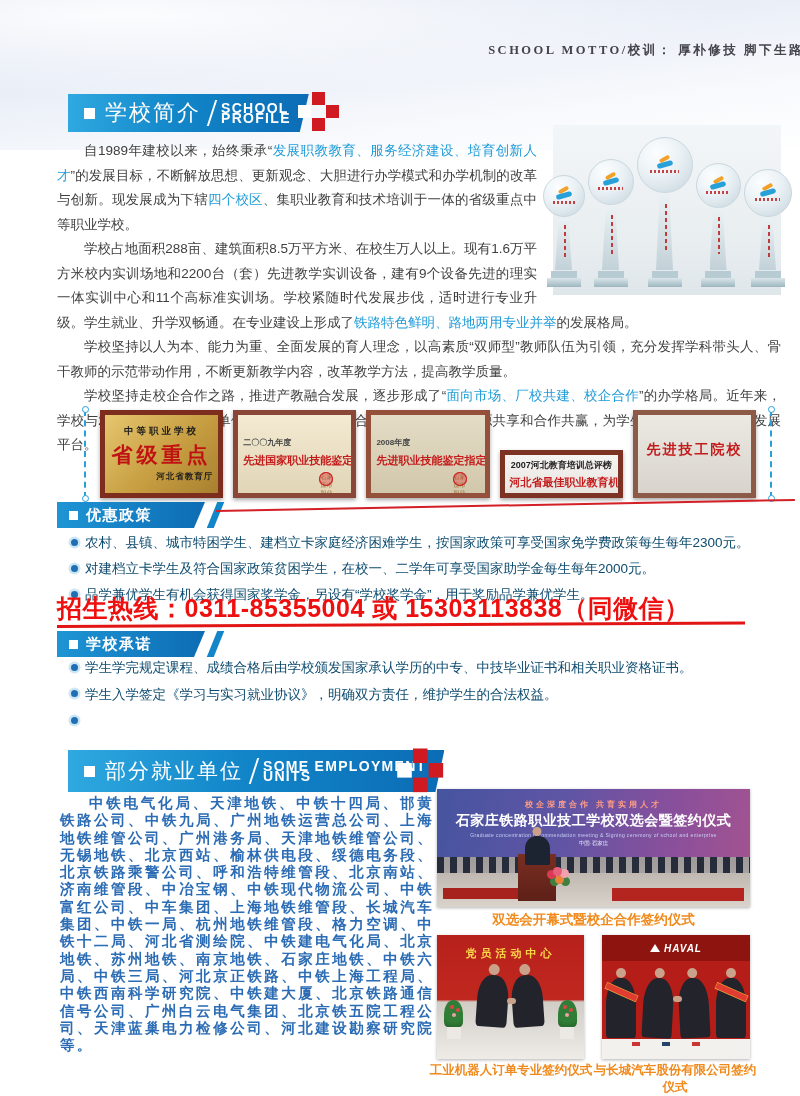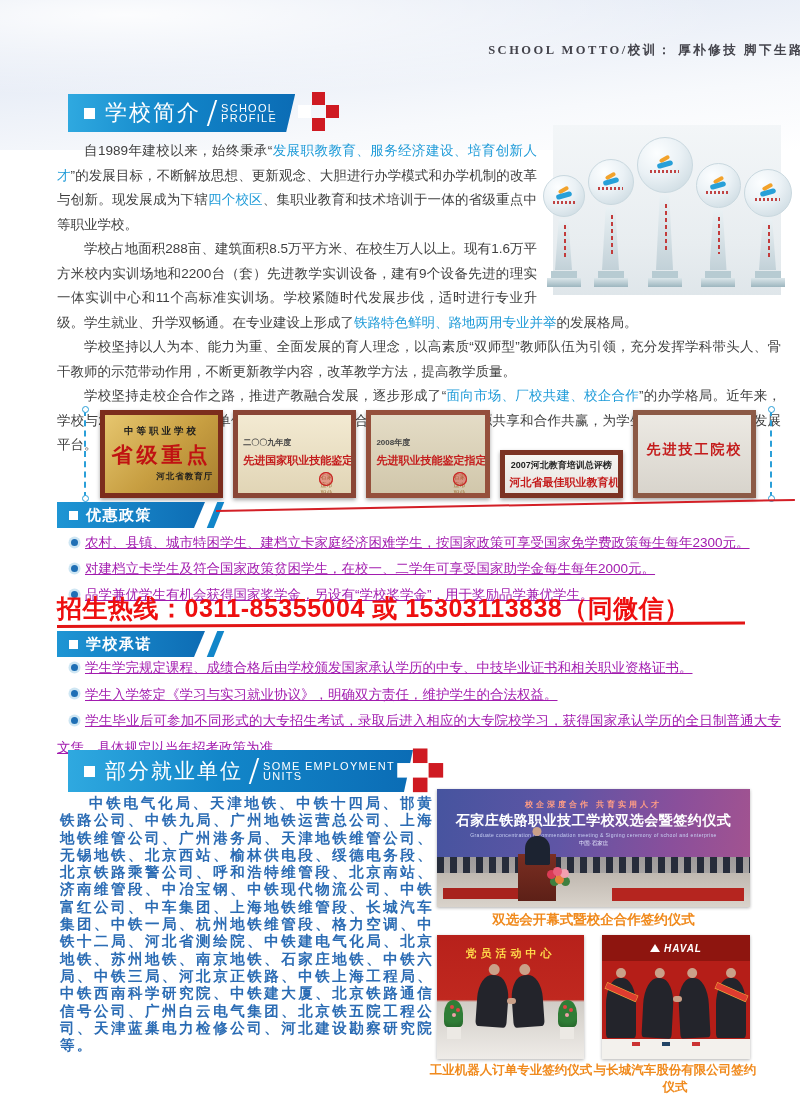--- a/index.html
+++ b/index.html
@@ -16,21 +16,21 @@
   .big-banner{position:absolute;display:inline-flex;align-items:center;color:#fff;
       background:linear-gradient(92deg,#2fa9e0 0%,#1286c9 45%,#0b6cb5 100%);
       clip-path:polygon(0 0,100% 0,calc(100% - 9px) 100%,0 100%);
       padding:0 18px 0 16px;box-shadow:0 2px 5px rgba(10,70,130,.25);}
   #banner-profile{left:68px;top:94px;height:38px;}
   #banner-employ{left:68px;top:750px;height:42px;}
   .bb-sq{width:11px;height:11px;background:#fff;margin-right:10px;flex:none;}
   .bb-title{font-size:22px;font-weight:normal;letter-spacing:2px;white-space:nowrap;}
   #banner-employ .bb-title{font-size:21px;}
   .bb-slash{width:2px;height:26px;background:#fff;transform:skewX(-18deg);margin:0 8px 0 10px;flex:none;}
-  .bb-en{font-size:11px;line-height:10.5px;letter-spacing:1.3px;font-weight:normal;white-space:nowrap;}
+  .bb-en{font-size:14px;line-height:10.5px;letter-spacing:1.3px;font-weight:bold;white-space:nowrap;}
   
   .decor{position:absolute;width:46px;height:42px;}
   #decor-profile{left:298px;top:92px;}
   #decor-employ{left:400px;top:751px;transform:scale(1.12);}
   .decor .sq{position:absolute;width:13px;height:13px;}
   .decor .w{background:#fff;left:0;top:13px;}
   .decor .r1{background:#cf1a22;left:14px;top:0;}
   .decor .r2{background:#cf1a22;left:28px;top:13px;}
   .decor .r3{background:#cf1a22;left:14px;top:26px;}
   
@@ -98,21 +98,21 @@
   #bar-promise{left:57px;top:631px;}
   .sb-sq{width:9px;height:9px;background:#fff;margin-right:8px;flex:none;}
   .sb-title{font-size:15px;font-weight:bold;letter-spacing:1.5px;white-space:nowrap;}
   .bar-stripe{position:absolute;width:7px;height:26px;background:#1286c9;transform:skewX(-22deg);}
   #stripe-policy{left:212px;top:502px;}
   #stripe-promise{left:212px;top:631px;}
   .redline{position:absolute;height:2px;background:#d31f26;transform-origin:left center;}
   #redline-policy{left:216px;top:510px;width:579px;transform:rotate(-1.1deg);}
   #hotline-rule{left:57px;top:625px;width:688px;height:2.5px;background:#e21515;transform:rotate(-0.3deg);}
   
-  .bullets{position:absolute;left:57px;width:724px;font-size:13.5px;color:#a21caf;text-align:justify;text-decoration:underline;}
+  .bullets{position:absolute;left:57px;width:724px;font-size:13.5px;color:#0c4a6e;text-align:justify;}
   #bullets-policy{top:530px;line-height:26px;}
   #bullets-promise{top:655px;line-height:26.5px;}
   .bi{text-indent:14px;margin:0;}
   .dot{display:inline-block;width:7px;height:7px;border-radius:50%;background:#1f6fb5;
       box-shadow:0 0 0 2.5px rgba(31,140,200,.22);margin-right:7px;vertical-align:1.5px;text-indent:0;}
   
   #hotline{position:absolute;left:57px;top:592px;font-size:25px;font-weight:800;color:#ee0f0f;
       letter-spacing:.5px;white-space:nowrap;}
   
   #units{position:absolute;left:60px;top:795px;width:374px;font-size:14.5px;font-weight:bold;
@@ -317,21 +317,21 @@
   <div class="redline" id="hotline-rule"></div>
 
   <div class="small-bar" id="bar-promise">
     <span class="sb-sq"></span>
     <span class="sb-title">学校承诺</span>
   </div>
   <div class="bar-stripe" id="stripe-promise"></div>
   <div class="bullets" id="bullets-promise">
       <div class="bi"><span class="dot"></span><span class="bi-text">学生学完规定课程、成绩合格后由学校颁发国家承认学历的中专、中技毕业证书和相关职业资格证书。</span></div>
       <div class="bi"><span class="dot"></span><span class="bi-text">学生入学签定《学习与实习就业协议》，明确双方责任，维护学生的合法权益。</span></div>
-      <div class="bi"><span class="dot"></span><span class="bi-text">学生毕业后可参加不同形式的大专招生考试，录取后进入相应的大专院校学习，获得国家承认学历的全日制普通大专文凭。具体规定以当年招考政策为准。</span></div>
+      <div class="bi"><span class="dot"></span></div>
     </div>
 
   <div class="big-banner" id="banner-employ">
     <span class="bb-sq"></span>
     <span class="bb-title">部分就业单位</span>
     <span class="bb-slash"></span>
     <span class="bb-en">
       <div>SOME EMPLOYMENT</div>
       <div>UNITS</div>
     </span>

